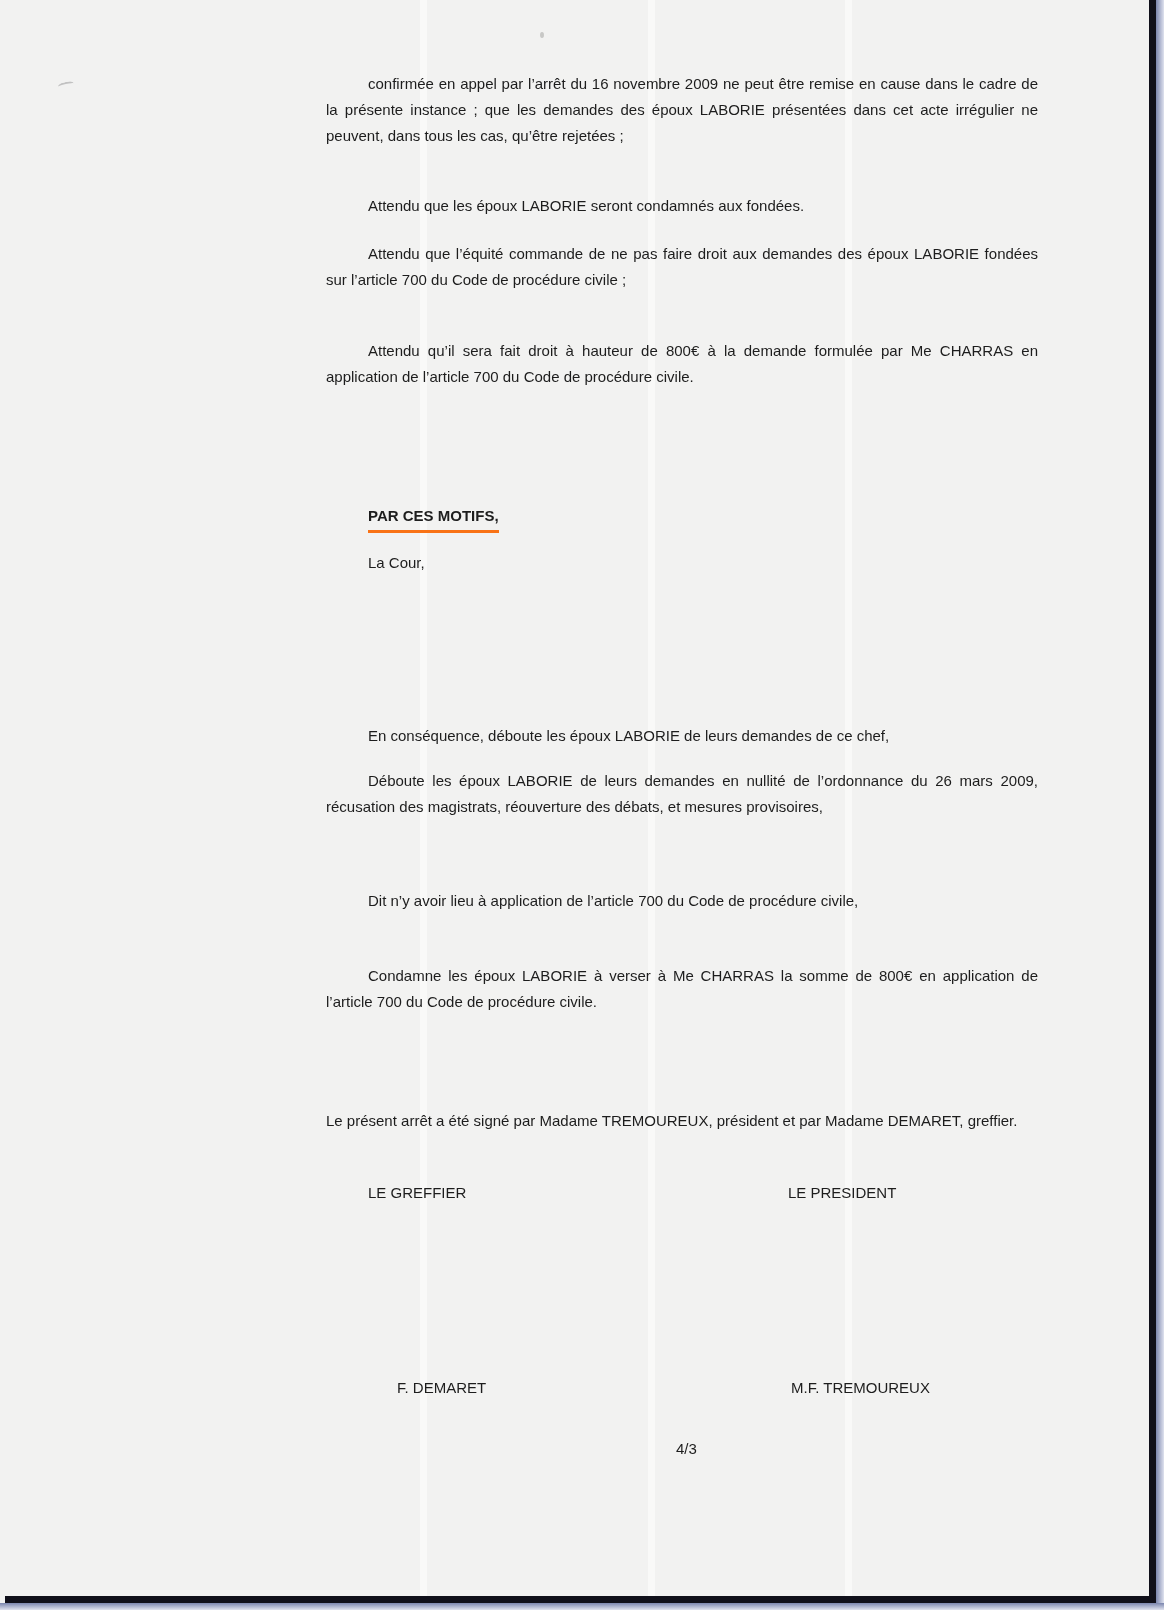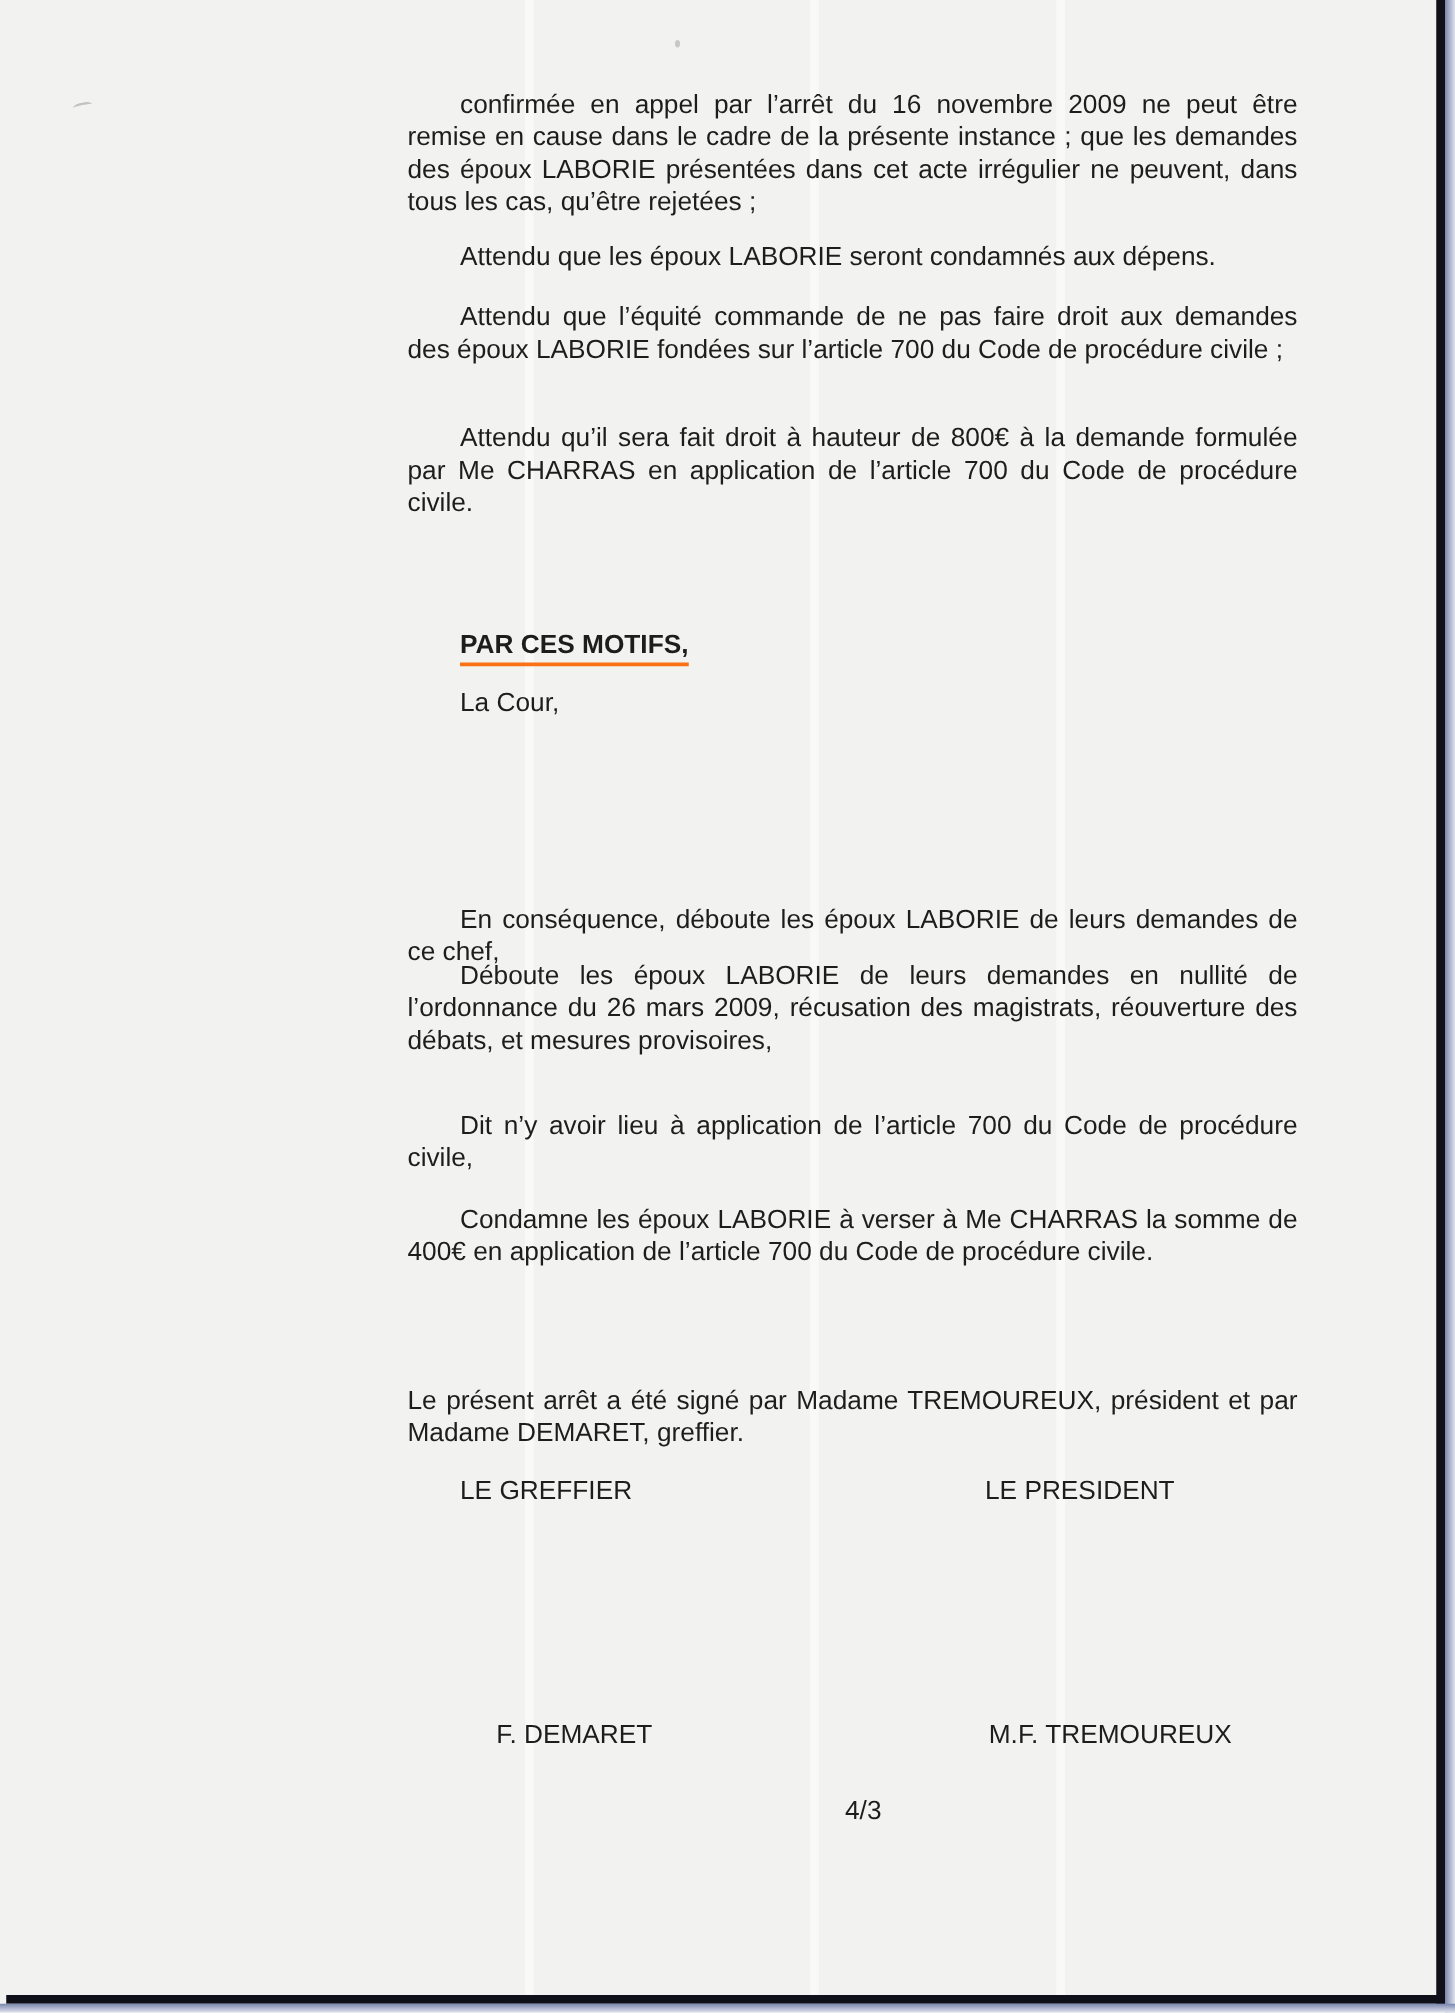--- a/index.html
+++ b/index.html
@@ -65,21 +65,21 @@
     position: absolute; left: 0; top: 1603px;
     width: 1164px; height: 7px;
     background: linear-gradient(to bottom, #7b86ae, #dfe2ee);
   }
   
   .content {
     position: absolute;
     left: 326px; top: 0;
     width: 712px; height: 1597px;
     color: #1d1d1d;
-    font-size: 21px;
+    font-size: 15px;
     line-height: 26px;
   }
   .para {
     position: absolute;
     left: 0; width: 712px;
     margin: 0;
     text-align: justify;
   }
   .indent { text-indent: 42px; }
   .pos-p1  { top: 71px; }
@@ -125,31 +125,31 @@
 <div class="scan">
   <div class="paper">
     <div class="seam s1"></div>
     <div class="seam s2"></div>
     <div class="seam s3"></div>
     <div class="smudge-tilde"></div>
     <div class="smudge-dot"></div>
 
     <div class="content">
       <p class="para indent pos-p1">confirmée en appel par l’arrêt du 16 novembre 2009 ne peut être remise en cause dans le cadre de la présente instance ; que les demandes des époux LABORIE présentées dans cet acte irrégulier ne peuvent, dans tous les cas, qu’être rejetées ;</p>
-      <p class="para indent pos-p2">Attendu que les époux LABORIE seront condamnés aux dépens.</p>
+      <p class="para indent pos-p2">Attendu que les époux LABORIE seront condamnés aux fondées.</p>
       <p class="para indent pos-p3">Attendu que l’équité commande de ne pas faire droit aux demandes des époux LABORIE fondées sur l’article 700 du Code de procédure civile ;</p>
       <p class="para indent pos-p4">Attendu qu’il sera fait droit à hauteur de 800€ à la demande formulée par Me CHARRAS en application de l’article 700 du Code de procédure civile.</p>
 
       <div class="heading">PAR CES MOTIFS,</div>
       <div class="salutation">La Cour,</div>
 
       <p class="para indent pos-p6">En conséquence, déboute les époux LABORIE de leurs demandes de ce chef,</p>
       <p class="para indent pos-p7">Déboute les époux LABORIE de leurs demandes en nullité de l’ordonnance du 26 mars 2009, récusation des magistrats, réouverture des débats, et mesures provisoires,</p>
       <p class="para indent pos-p8">Dit n’y avoir lieu à application de l’article 700 du Code de procédure civile,</p>
-      <p class="para indent pos-p9">Condamne les époux LABORIE à verser à Me CHARRAS la somme de 400€ en application de l’article 700 du Code de procédure civile.</p>
+      <p class="para indent pos-p9">Condamne les époux LABORIE à verser à Me CHARRAS la somme de 800€ en application de l’article 700 du Code de procédure civile.</p>
       <p class="para pos-p11">Le présent arrêt a été signé par Madame TREMOUREUX, président et par Madame DEMARET, greffier.</p>
 
       <div class="sig-row titles">
         <span class="sig-left">LE GREFFIER</span>
         <span class="sig-right">LE PRESIDENT</span>
       </div>
 
       <div class="sig-row names">
         <span class="sig-left">F. DEMARET</span>
         <span class="sig-right">M.F. TREMOUREUX</span>

